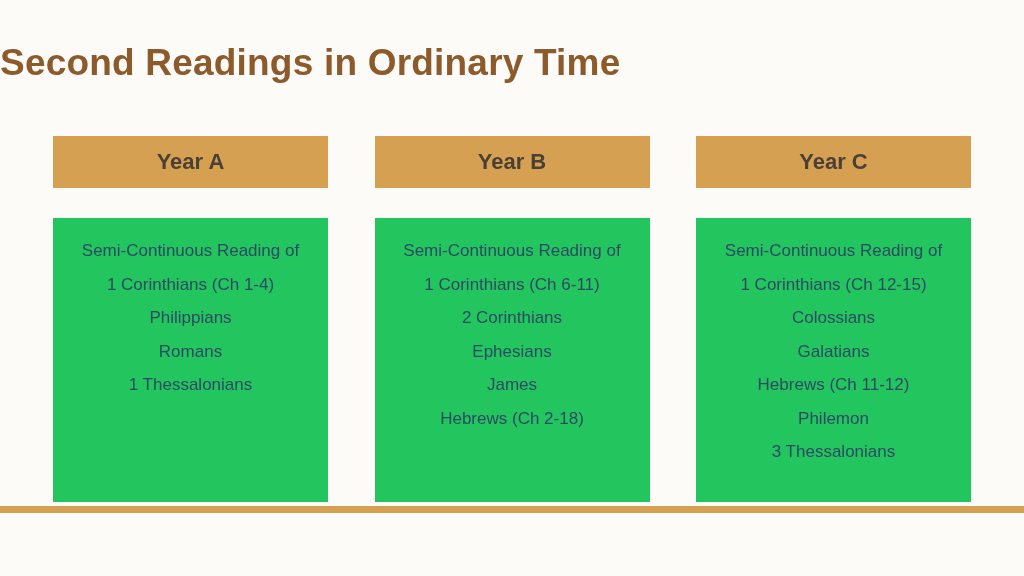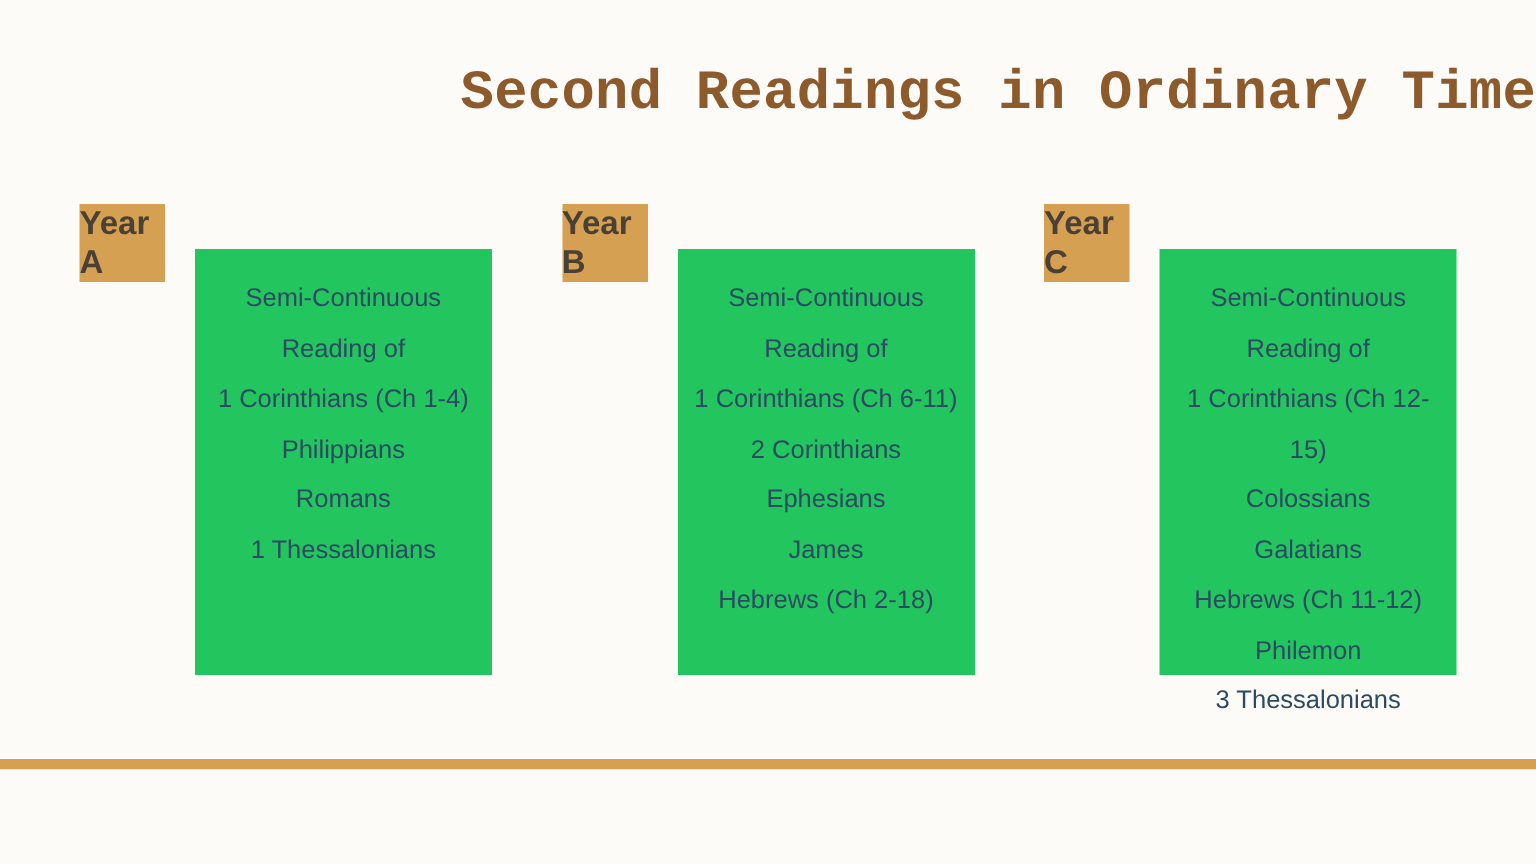--- a/index.html
+++ b/index.html
@@ -18,39 +18,39 @@
     position: relative;
     width: 1024px;
     height: 576px;
     background: #fdfbf7;
   }
   .title {
     position: absolute;
     top: 42px;
     left: 0;
     width: 1024px;
-    text-align: right;
-    font-family: Liberation Mono, monospace;
+    text-align: left;
+    font-family: Liberation Sans, sans-serif;
     font-weight: bold;
     font-size: 37px;
     letter-spacing: 0.2px;
     color: #8c5a2b;
   }
   .columns {
     position: absolute;
     top: 136px;
     left: 53px;
     width: 918px;
     display: flex;
     justify-content: space-between;
   }
   .column {
     width: 275px;
     display: flex;
-    gap: 20px;
+    flex-direction: column;
   }
   .col-header {
     height: 52px;
     background: #d5a051;
     display: flex;
     align-items: center;
     justify-content: center;
     font-size: 22px;
     font-weight: bold;
     color: #4a4036;

